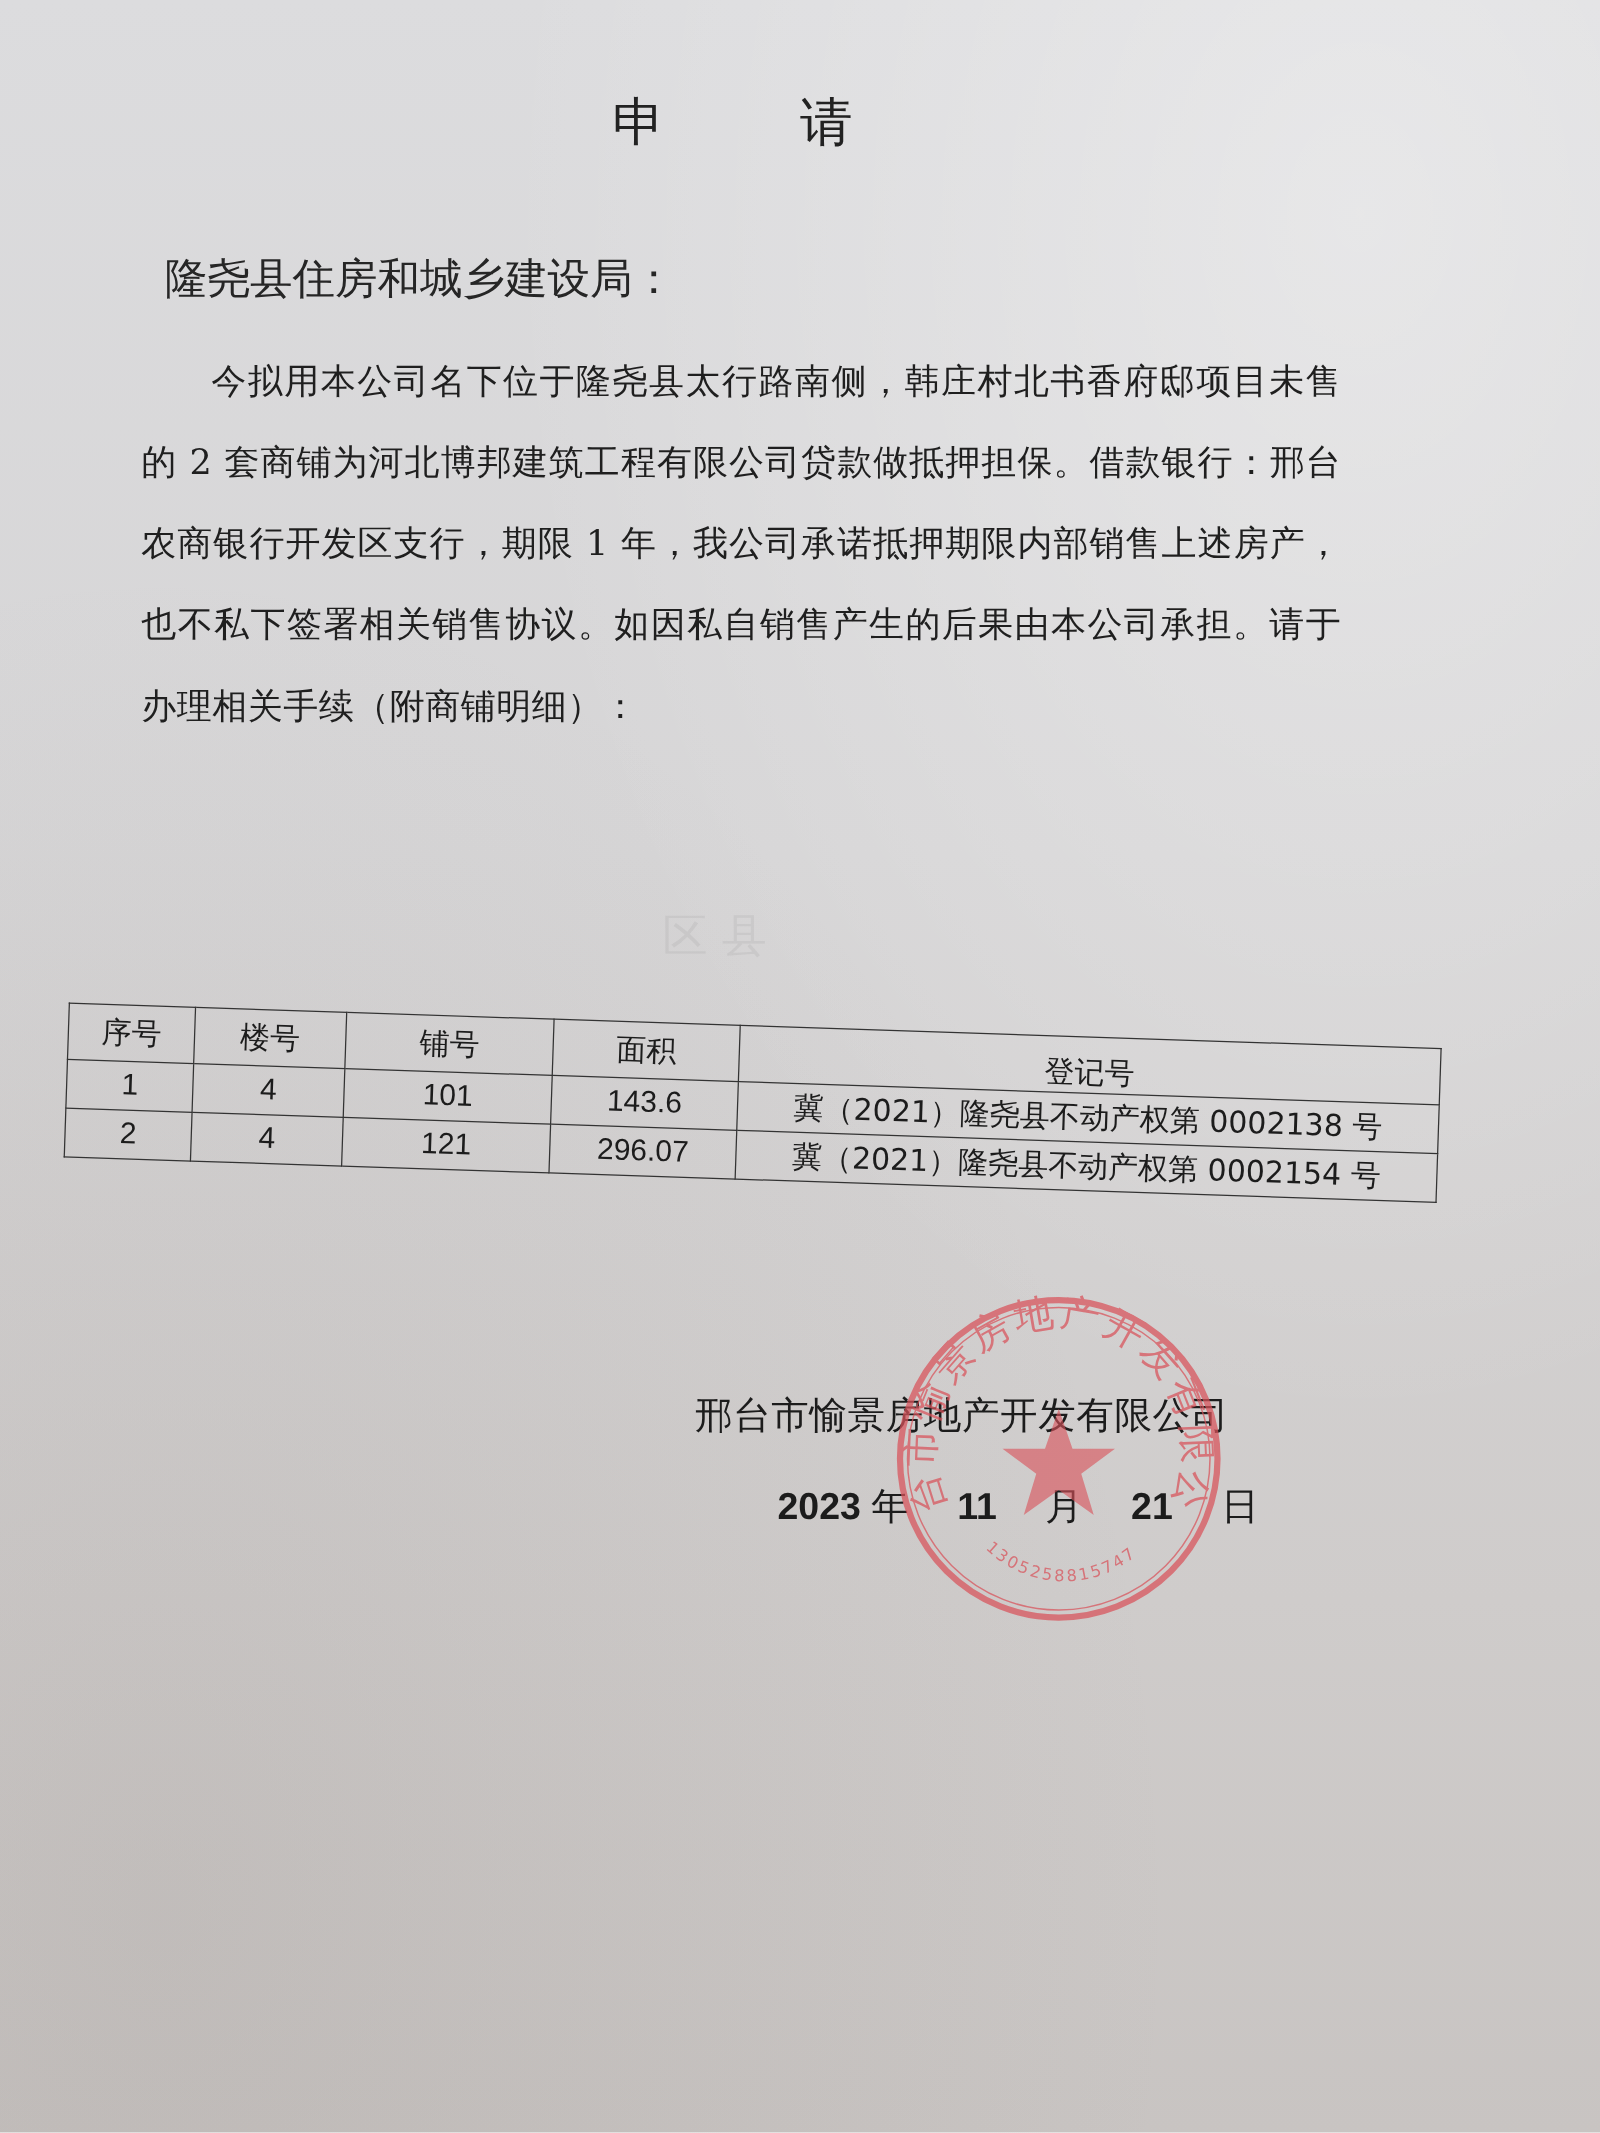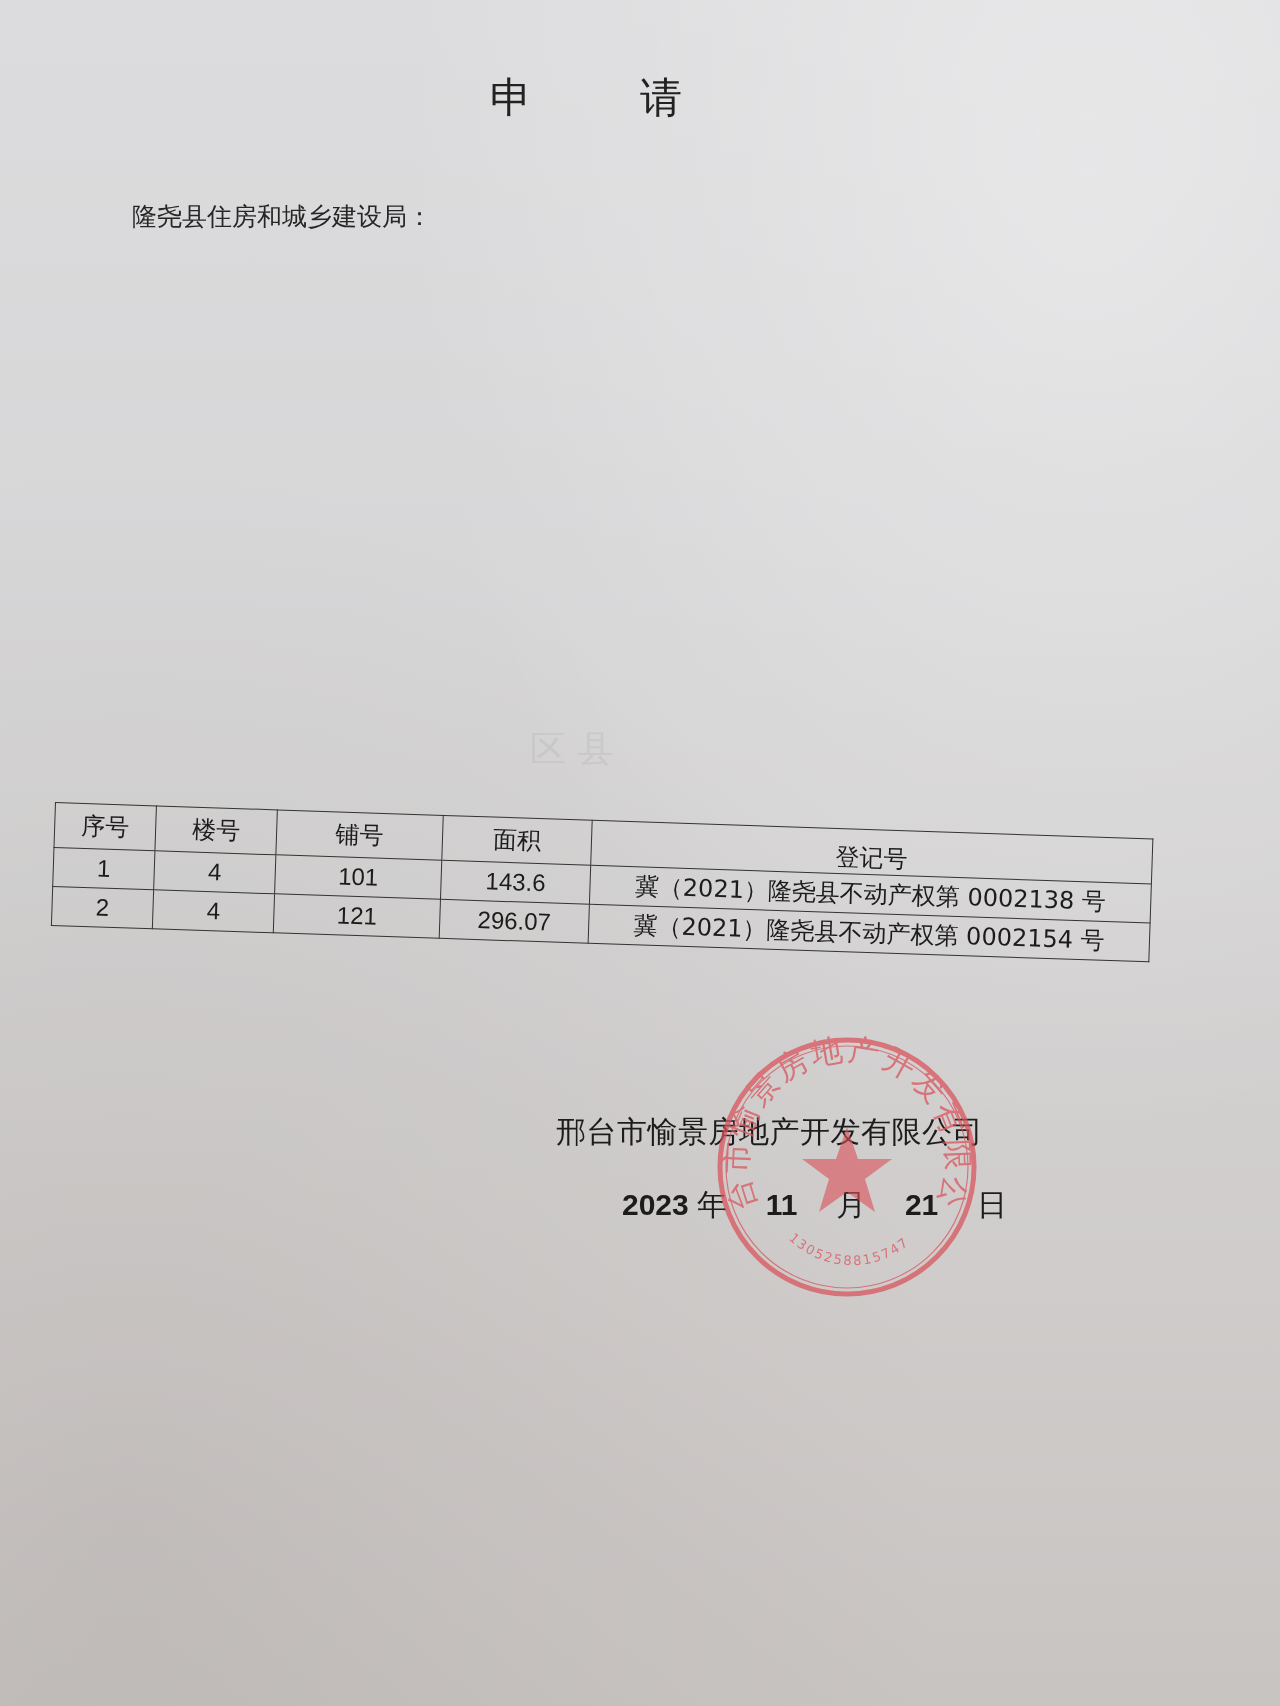--- a/index.html
+++ b/index.html
@@ -30,21 +30,21 @@
       text-align: center;
       font-size: 42px;
       letter-spacing: 108px;
       text-indent: 108px;
       color: #222;
     }
     .addressee {
       position: absolute;
       left: 132px;
       top: 200px;
-      font-size: 25px;
+      font-size: 34px;
       color: #262626;
     }
     .body-text {
       position: absolute;
       left: 113px;
       top: 272px;
       width: 960px;
       font-size: 28px;
       line-height: 65px;
       color: #1f1f1f;
@@ -124,20 +124,21 @@
   </style>
 </head>
 <body>
 
 <div class="page">
 
   <div class="title">申请</div>
 
   <div class="addressee">隆尧县住房和城乡建设局：</div>
 
+  <div class="body-text">今拟用本公司名下位于隆尧县太行路南侧，韩庄村北书香府邸项目未售的 2 套商铺为河北博邦建筑工程有限公司贷款做抵押担保。借款银行：邢台农商银行开发区支行，期限 1 年，我公司承诺抵押期限内部销售上述房产，也不私下签署相关销售协议。如因私自销售产生的后果由本公司承担。请于办理相关手续（附商铺明细）：</div>
 
   <div class="faint-mark">区 县</div>
 
   <div class="table-wrap">
     <table>
       <tbody>
           <tr>
         <th class="c1">序号</th>
         <th class="c2">楼号</th>
         <th class="c3">铺号</th>

